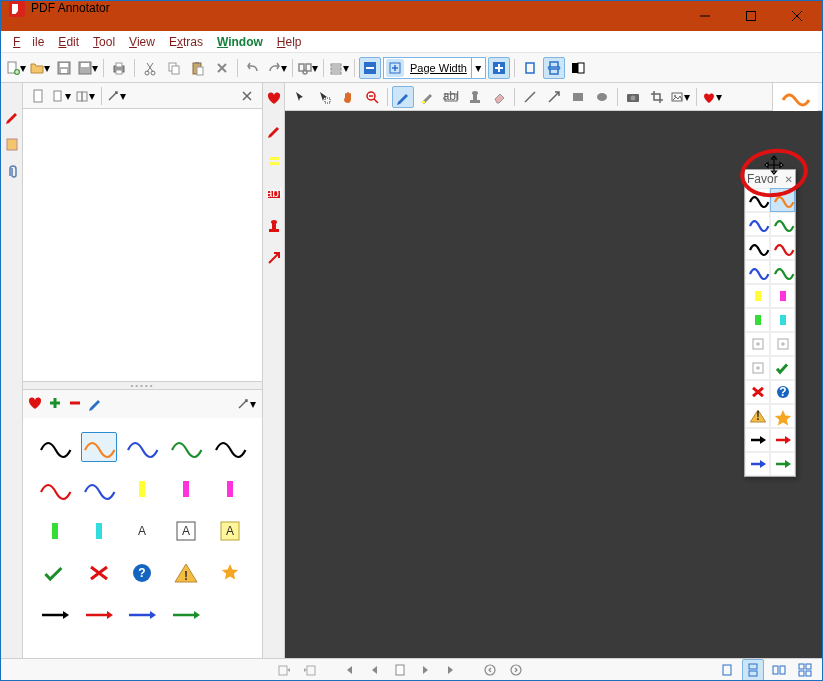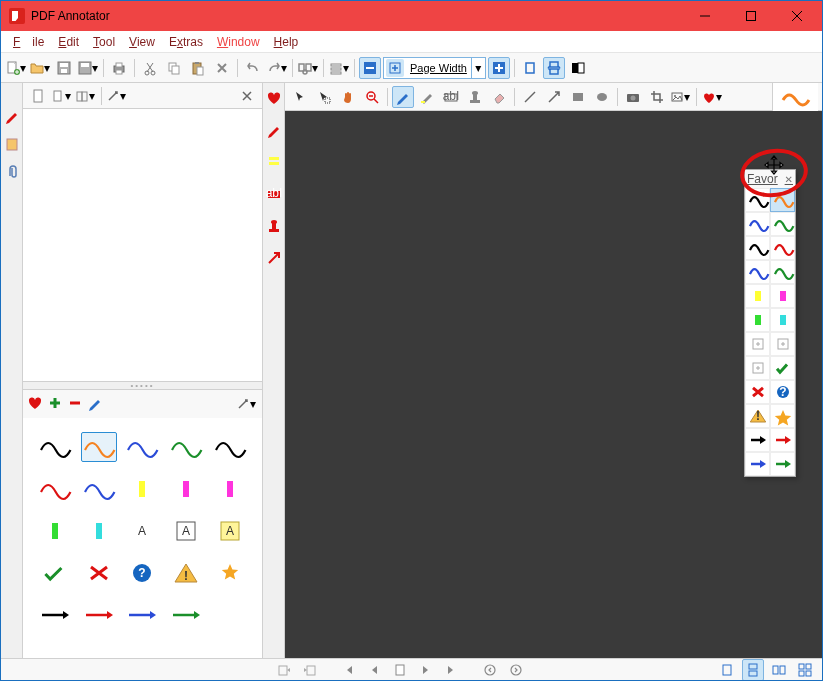--- a/index.html
+++ b/index.html
@@ -1,26 +1,26 @@
 <!DOCTYPE html>
 <html><head>
 <meta charset="utf-8">
 <style>
 * { margin:0; padding:0; box-sizing:border-box; font-family:"Segoe UI",Tahoma,sans-serif; font-size:12px; }
 body { width:823px; height:681px; background:#fff; overflow:hidden; position:relative; border:1px solid #1a6fbf; }
-.titlebar { height:30px; background:#ef4444; display:flex; align-items:center; padding:0 2px; }
+.titlebar { height:30px; background:#c2410c; display:flex; align-items:flex-start; padding:0 2px; }
 .titlebar .icon { width:16px; height:16px; margin:0 6px; background:#d9221c; border-radius:2px; position:relative; }
 .titlebar .icon::after { content:""; position:absolute; left:3px; top:3px; width:6px; height:10px; background:#fff; clip-path:polygon(0 0,100% 0,100% 70%,60% 100%,0 100%); }
 .titlebar .title { flex:1; font-size:12px; color:#000; }
 .winbtns { display:flex; }
 .winbtn { width:46px; height:30px; display:flex; align-items:center; justify-content:center; }
 .winbtn svg { width:10px; height:10px; stroke:#000; fill:none; stroke-width:1; }
 .menubar { height:22px; display:flex; align-items:center; padding:0 6px; gap:2px; border-bottom:1px solid #e5e5e5; }
 .menubar span { padding:2px 6px; color:#7f1d1d; }
-.menubar span.disabled { color:#ef4444; }
+.menubar span.disabled { color:#15803d;font-weight:bold; }
 .menubar span u { text-decoration:underline; }
 .maintoolbar { height:30px; display:flex; align-items:center; padding:0 4px; gap:2px; border-bottom:1px solid #d0d0d0; background:#f8f8f8; }
 .tbtn { width:22px; height:22px; display:flex; align-items:center; justify-content:center; border:1px solid transparent; border-radius:2px; }
 .tbtn.active { background:#cde6f7; border-color:#7eb4e1; }
 .tsep { width:1px; height:18px; background:#ccc; margin:0 2px; }
 .dd { display:flex; }
 .dd .arr { width:10px; display:flex; align-items:center; justify-content:center; }
 .zoomsel { height:22px; border:1px solid #7eb4e1; display:flex; align-items:center; background:#fff; }
 .zoomsel .zicon { width:18px; height:18px; margin:0 2px; display:flex; align-items:center; justify-content:center; background:#cde6f7; border-radius:2px; }
 .zoomsel span { padding:0 4px; font-size:11px;text-decoration:underline; }
@@ -38,21 +38,21 @@
 .favgrid { flex:0 0 240px; background:#fff; padding:10px 12px; display:grid; grid-template-columns:repeat(5,1fr); grid-auto-rows:38px; gap:4px; align-items:center; justify-items:center; }
 .favcell { width:36px; height:30px; display:flex; align-items:center; justify-content:center; border:1px solid transparent; border-radius:2px; }
 .favcell.sel { border-color:#2a8dd4; background:#e6f2fa; }
 .rightcol { flex:1; display:flex; flex-direction:column; }
 .tooltoolbar { height:28px; display:flex; align-items:center; padding:0 4px; gap:2px; background:#f8f8f8; border-bottom:1px solid #d0d0d0; }
 .tooltoolbar .spacer { flex:1; }
 .favcorner { width:46px; height:28px; display:flex; align-items:center; justify-content:center; border-left:1px solid #d0d0d0; background:#fff; }
 .toolname { height:18px; background:#f8f8f8; padding:0 6px; font-size:11px; color:#555; display:flex; align-items:center; border-bottom:1px solid #d0d0d0; }
 .canvas { flex:1; background:#3a3a3a; position:relative; }
 .floatpanel { position:absolute; right:26px; top:58px; width:52px; background:#f8f8f8; border:1px solid #aaa; box-shadow:2px 2px 5px rgba(0,0,0,0.3); }
-.floatpanel .fphead { height:18px; display:flex; align-items:center; padding:0 2px; font-size:10px; color:#555;text-decoration:underline; }
+.floatpanel .fphead { height:18px; display:flex; align-items:center; padding:0 2px; font-size:10px; color:#555; }
 .floatpanel .fphead .fpx { margin-left:auto; font-size:10px; color:#777; }
 .floatpanel .fpgrid { display:grid; grid-template-columns:1fr 1fr; }
 .floatpanel .fpcell { height:24px; display:flex; align-items:center; justify-content:center; background:#fff; border:1px solid #eee; }
 .floatpanel .fpcell.sel { background:#cde6f7; border-color:#7eb4e1; }
 .movecursor { position:absolute; right:38px; top:44px; pointer-events:none; }
 .redcircle { position:absolute; right:14px; top:38px; width:68px; height:48px; border:4px solid #d11; border-radius:50%; pointer-events:none; transform:rotate(-8deg); }
 .statusbar { height:22px; display:flex; align-items:center; padding:0 6px; gap:4px; background:#f8f8f8; border-top:1px solid #d0d0d0; }
 .statusbar .sspacer-left{ width:262px; }
 .statusbar .sspacer { flex:1; }
 svg { overflow:visible; }

